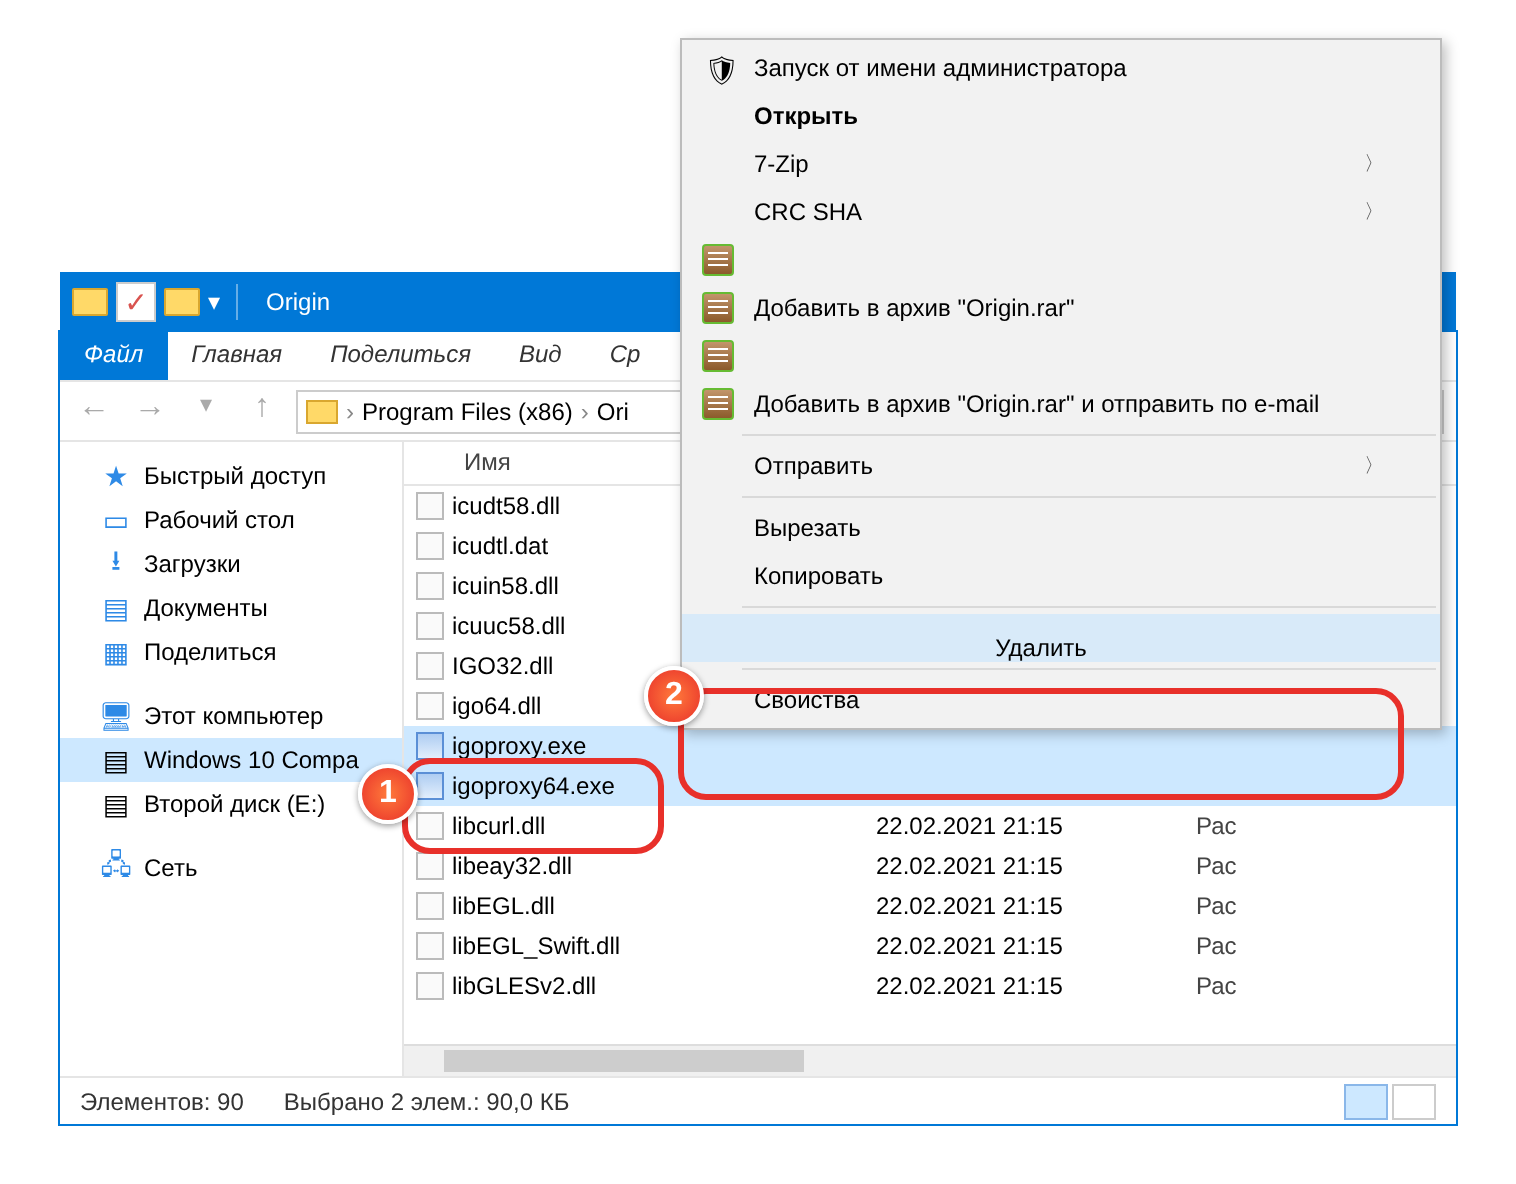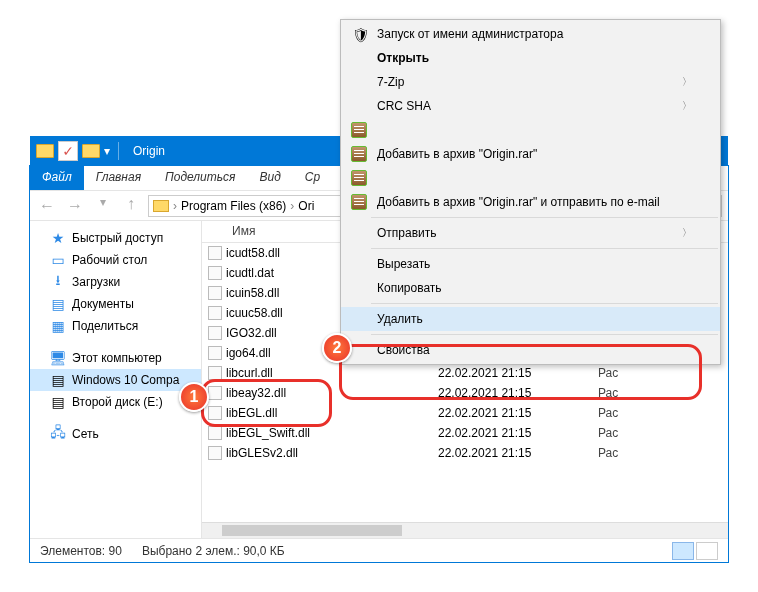--- a/index.html
+++ b/index.html
@@ -47,21 +47,21 @@
 
 .status { height: 24px; border-top: 1px solid #e5e5e5; display: flex; align-items: center; padding: 0 10px; gap: 20px; color: #333; }
 .status .views { margin-left: auto; display: flex; gap: 2px; }
 .status .view-btn { width: 22px; height: 18px; border: 1px solid #ccc; }
 .status .view-btn.active { background: #cde8ff; border-color: #8ab7e9; }
 
 
 .ctx { position: absolute; right: 37px; top: 19px; width: 381px; background: #f2f2f2; border: 1px solid #bcbcbc; box-shadow: 2px 2px 6px rgba(0,0,0,.25); padding: 2px 0; }
 .ctx .mi { display: flex; align-items: center; height: 24px; padding: 0 28px 0 8px; position: relative; }
 .ctx .mi.bold { font-weight: 600; }
-.ctx .mi.hover { background: #d8eaf9; }
+.ctx .mi.hover { background: #d8eaf9; flex-direction: column; }
 .ctx .sep { height: 1px; background: #d9d9d9; margin: 3px 2px 3px 30px; }
 .ctx .mi .mico { width: 20px; height: 18px; margin-right: 8px; display: flex; align-items: center; justify-content: center; }
 .ctx .mi .lbl { flex: 1; }
 .ctx .mi .arrow { color: #555; font-size: 10px; }
 .shield { width: 14px; height: 14px; }
 .shield::before { content: "🛡"; font-size: 14px; }
 .rar-ico { width: 16px; height: 16px; background: linear-gradient(#c2956b,#8b5a2b); border: 1px solid #6b3; border-radius: 2px; position: relative; }
 .rar-ico::after { content: ""; position: absolute; inset: 3px 2px; background: repeating-linear-gradient(#fff,#fff 1px,transparent 1px,transparent 3px); }
 
 
@@ -202,20 +202,36 @@
             <div class="cell type"></div>
           </div>
           <div class="row">
             <div class="cell name">
               <span class="file-ico dll"></span>
               <span>igo64.dll</span>
             </div>
             <div class="cell date"></div>
             <div class="cell type"></div>
           </div>
+          <div class="row sel">
+            <div class="cell name">
+              <span class="file-ico exe"></span>
+              <span>igoproxy.exe</span>
+            </div>
+            <div class="cell date"></div>
+            <div class="cell type"></div>
+          </div>
+          <div class="row sel">
+            <div class="cell name">
+              <span class="file-ico exe"></span>
+              <span>igoproxy64.exe</span>
+            </div>
+            <div class="cell date"></div>
+            <div class="cell type"></div>
+          </div>
           <div class="row">
             <div class="cell name">
               <span class="file-ico dll"></span>
               <span>libcurl.dll</span>
             </div>
             <div class="cell date">22.02.2021 21:15</div>
             <div class="cell type">Рас</div>
           </div>
           <div class="row">
             <div class="cell name">

